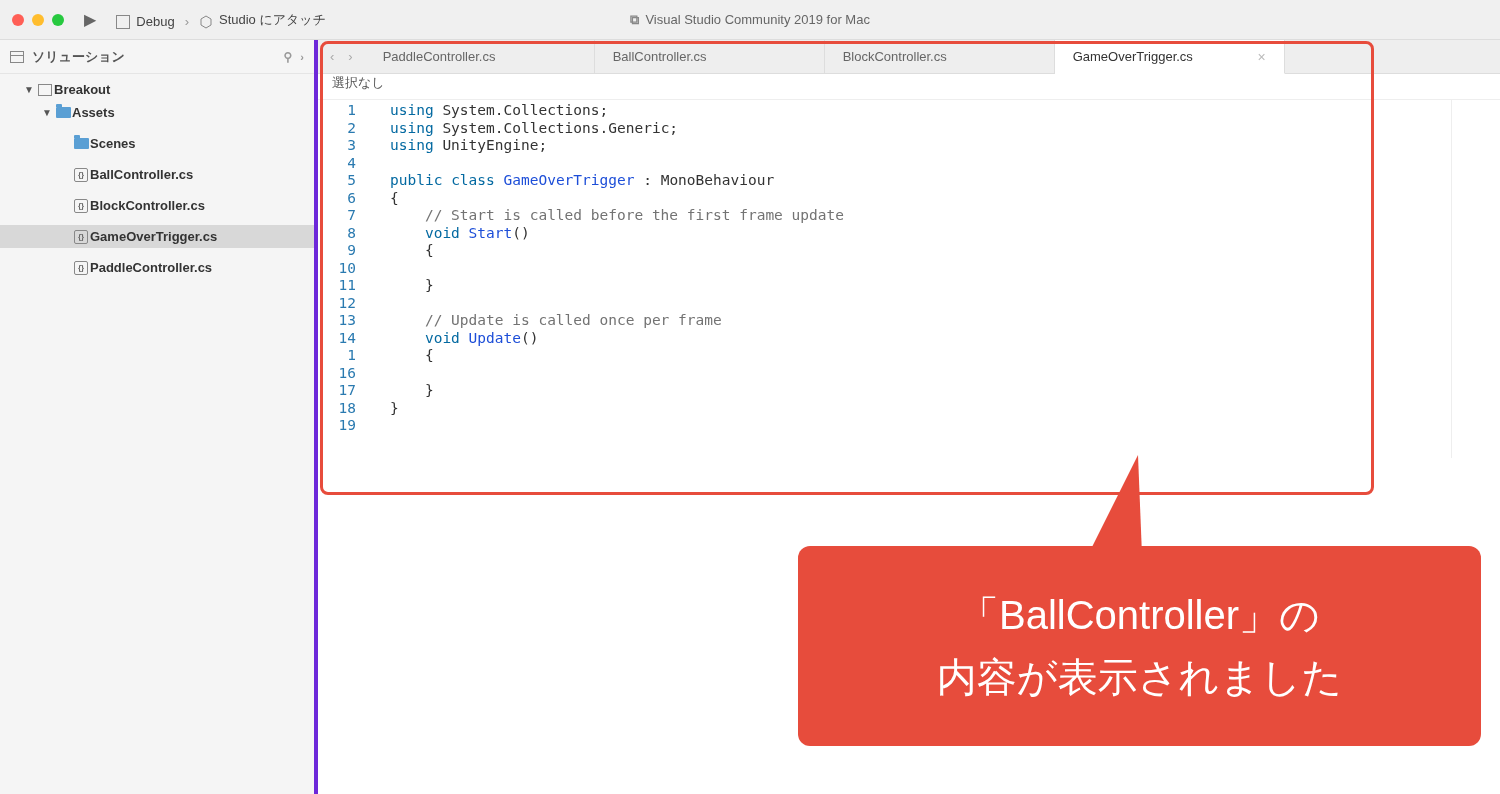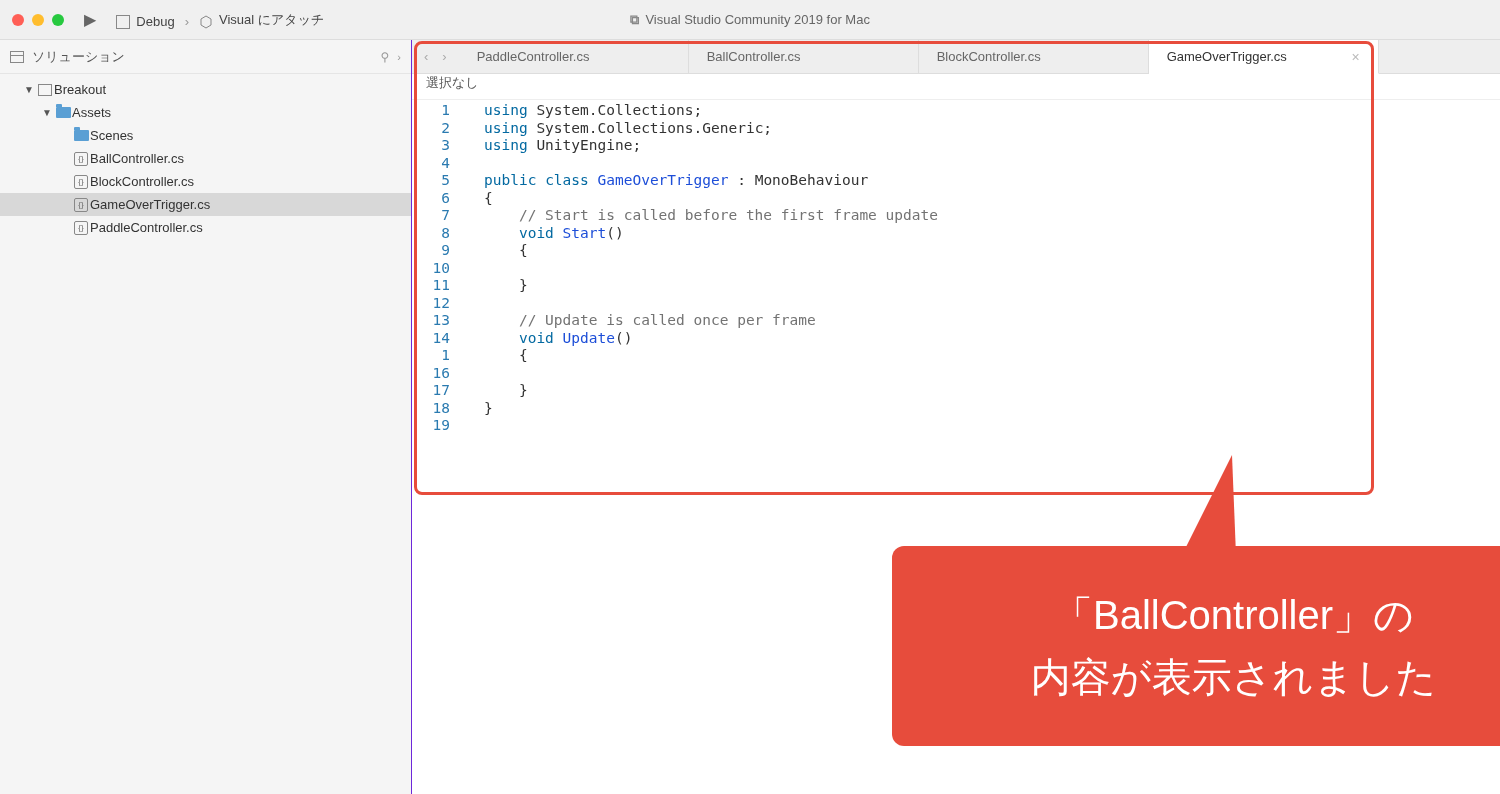--- a/index.html
+++ b/index.html
@@ -13,39 +13,39 @@
     .tl-max { background: #27c93f; }
     .play-icon { color: #666; font-size: 16px; margin-right: 20px; }
     .toolbar-group { display: flex; align-items: flex-end; gap: 6px; color: #444; }
     .tb-sep { color: #999; margin: 0 4px; }
     .square-icon { width: 14px; height: 14px; border: 1.5px solid #888; display: inline-block; }
     .unity-icon { display:inline-flex; width:14px; height:14px; }
     .window-title { position:absolute; left:50%; transform:translateX(-50%); color:#666; display:flex; align-items:center; gap:6px; }
     .vs-icon { font-weight:bold; color:#888; }
 
     .main { display: flex; height: calc(100% - 40px); }
-    .sidebar { width: 412px; background: #f5f5f5; border-right: 1px solid #6d28d9; }
+    .sidebar { width: 318px; background: #f5f5f5; border-right: 4px solid #6d28d9; font-weight: bold; }
     .sidebar-header { height: 34px; display: flex; align-items: center; padding: 0 10px; color: #555; gap: 8px; border-bottom: 1px solid #e5e5e5; }
     .sidebar-header .spacer { flex: 1; }
     .pin-icon { color:#999; font-size:12px; }
     .chev-icon { color:#999; font-size:11px; }
     .panel-icon { width:14px; height:12px; border:1px solid #888; display:inline-block; position:relative; }
     .panel-icon::after { content:""; position:absolute; left:0; right:0; top:3px; height:1px; background:#888; }
 
     .tree { padding: 4px 0; }
     .tree-row { display: flex; align-items: center; height: 23px; padding-left: 6px; cursor: default; }
     .tree-row.selected { background: #d8d8d8; }
     .tree-row .arrow { width: 14px; color: #555; font-size: 10px; text-align:center; }
     .tree-row .ticon { width: 18px; display:flex; justify-content:center; }
     .folder-icon-blue { width:15px; height:11px; background:#5a9fd4; border-radius:1px; position:relative; }
     .folder-icon-blue::before { content:""; position:absolute; top:-3px; left:0; width:6px; height:3px; background:#5a9fd4; border-radius:1px 1px 0 0; }
     .cs-icon { width:14px; height:14px; border:1px solid #888; border-radius:2px; display:flex; align-items:center; justify-content:center; font-size:8px; color:#666; }
     .indent1 { padding-left: 22px; }
     .indent2 { padding-left: 40px; }
-    .indent3 { padding-left: 58px; }
+    .indent3 { padding-left: 58px; margin-top: 8px; }
 
     .editor-area { flex: 1; display: flex; flex-direction: column; position: relative; }
     .red-highlight { position:absolute; top:1px; left:2px; right:126px; height:454px; border:3px solid #e74c3c; border-radius:8px; pointer-events:none; z-index:50; }
 
     .tabs { height: 34px; display: flex; align-items: stretch; background: #eee; border-bottom: 1px solid #ddd; }
     .tab-nav { display: flex; align-items: center; padding: 0 12px; gap: 14px; color: #aaa; }
     .tab { display: flex; align-items: center; padding: 0 18px; color: #666; border-right: 1px solid #ddd; background:#eee; position:relative; min-width: 230px; }
     .tab.active { background: #fff; color: #333; border-bottom: 1px solid #fff; margin-bottom:-1px; }
     .tab .close-x { margin-left: auto; color: #bbb; font-size: 14px; }
     .tabs .filler { flex: 1; }
@@ -77,21 +77,21 @@
   <span class="play-icon">▶</span>
   <div class="toolbar-group">
     <span class="square-icon"></span>
     <span>Debug</span>
     <span class="tb-sep">›</span>
     <span class="unity-icon">
       <svg viewBox="0 0 14 14">
           <path d="M7 1 L12 4 L12 10 L7 13 L2 10 L2 4 Z" fill="none" stroke="#888" stroke-width="1"></path>
         </svg>
     </span>
-    <span>Visual にアタッチ</span>
+    <span>Studio にアタッチ</span>
   </div>
   <div class="window-title">
     <span class="vs-icon">⧉</span>
     <span>Visual Studio Community 2019 for Mac</span>
   </div>
 </div>
 
 <div class="main">
   <div class="sidebar">
     <div class="sidebar-header">

